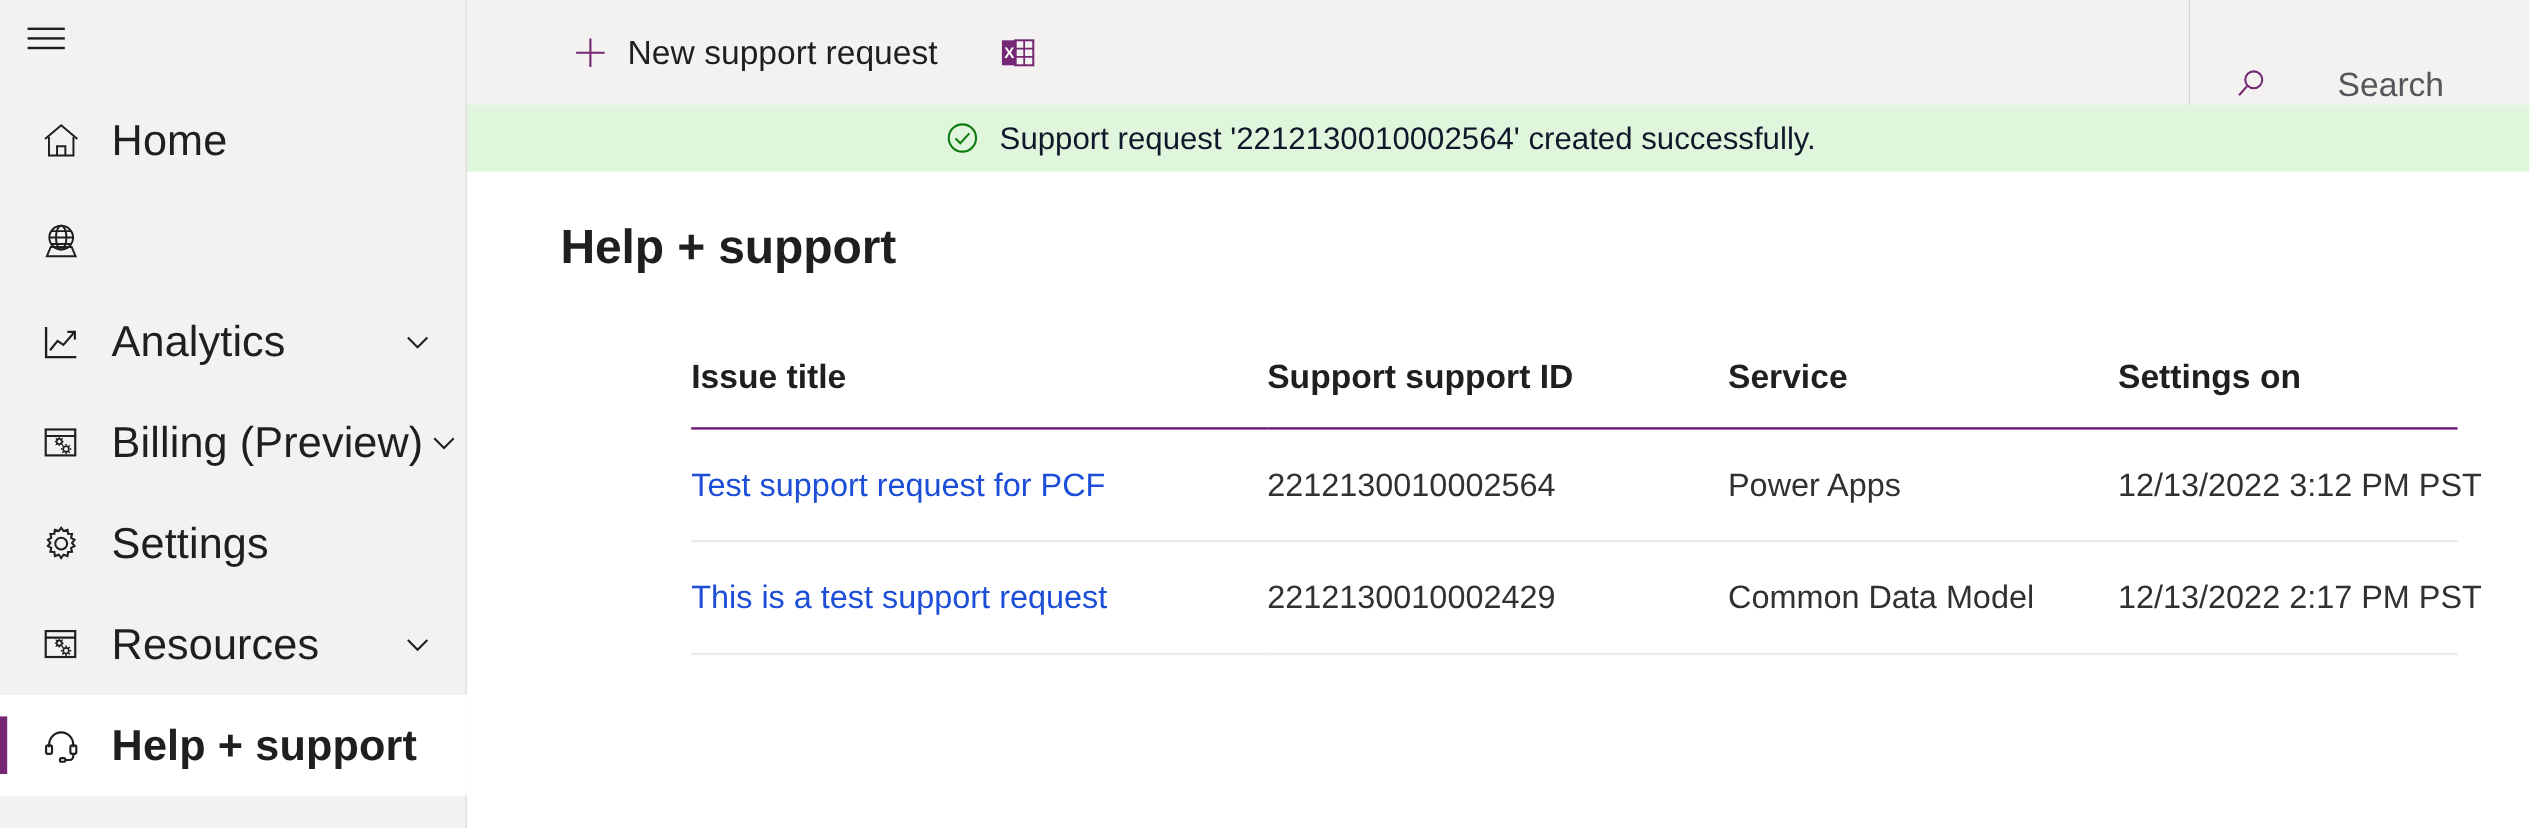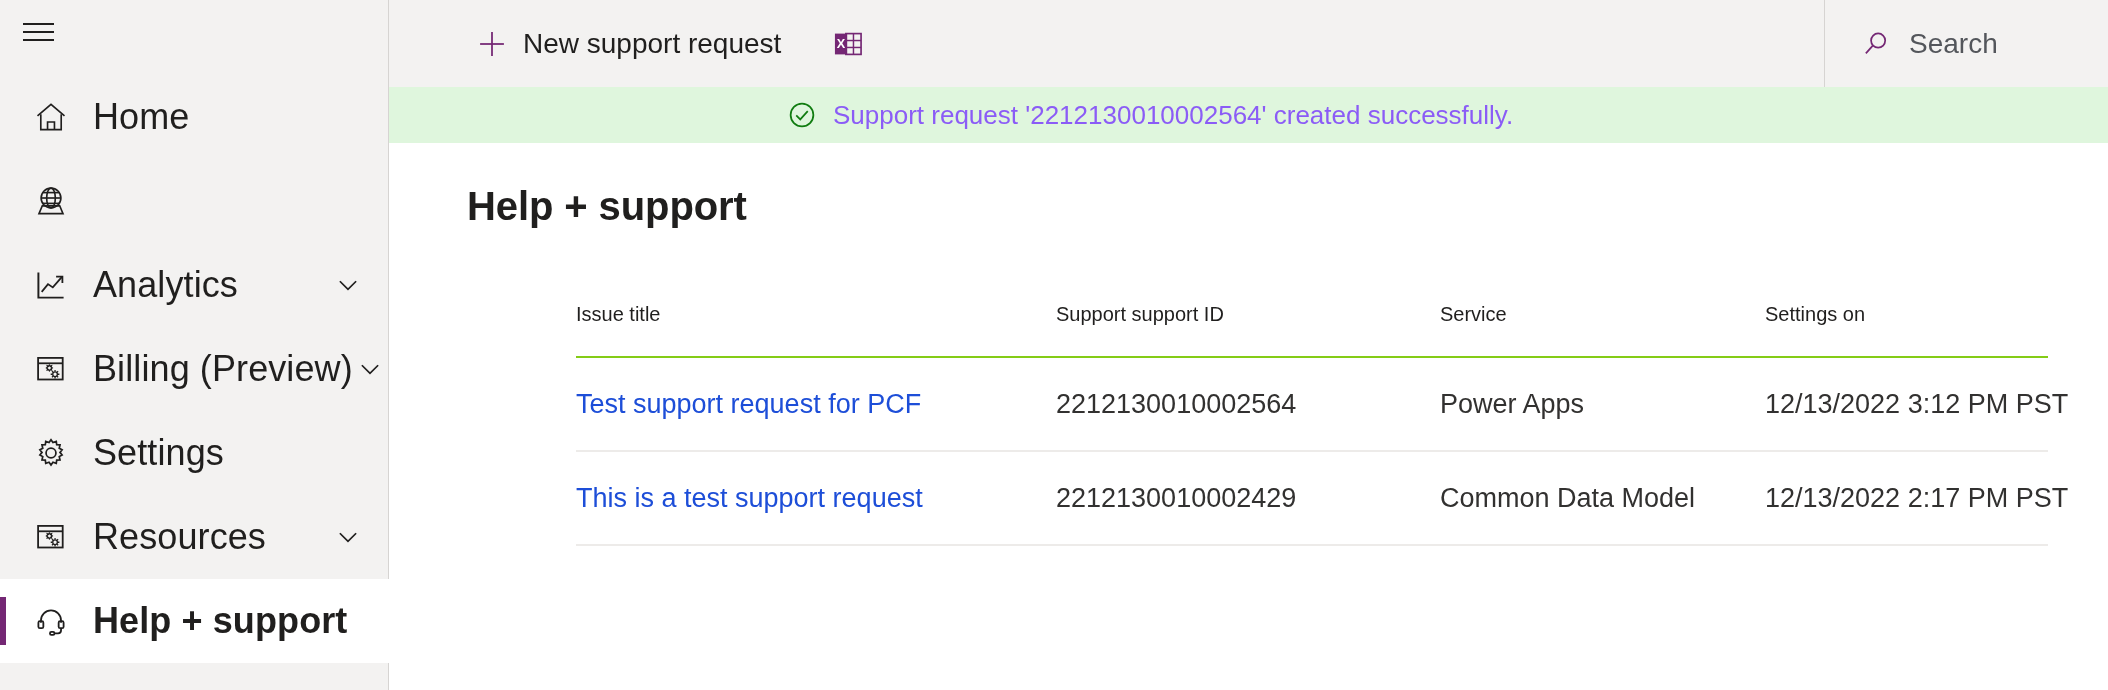--- a/index.html
+++ b/index.html
@@ -161,27 +161,28 @@
     margin-left: 14px;
     font-size: 28px;
     line-height: 32px;
     color: #201f1e;
     white-space: nowrap;
   }
 
   #search-zone {
     margin-left: auto;
     display: flex;
-    align-items: center;
+    align-items: flex-end;
     height: 87px;
     padding-left: 34px;
     padding-right: 26px;
     border-left: 1px solid #d6d4d2;
     cursor: text;
     min-width: 284px;
+    gap: 39px;
   }
   .search-icon-wrap {
     width: 34px;
     height: 34px;
     display: flex;
     align-items: center;
     justify-content: center;
     flex: 0 0 34px;
   }
   .search-placeholder {
@@ -205,21 +206,21 @@
     height: 30px;
     flex: 0 0 30px;
     display: flex;
     align-items: center;
     justify-content: center;
   }
   .msgbar-text {
     margin-left: 16px;
     font-size: 26px;
     line-height: 30px;
-    color: #8b5cf6;
+    color: #0f172a;
     white-space: nowrap;
   }
 
   
   #page-body {
     position: relative;
     background: #ffffff;
     height: calc(690px - 87px - 56px);
     padding-left: 78px;
   }
@@ -238,26 +239,26 @@
   #requests-table {
     margin-top: 68px;
     margin-left: 109px;
     margin-right: 0px;
     width: 1472px;
     border-collapse: collapse;
     table-layout: fixed;
   }
   #requests-table th {
     text-align: left;
-    font-size: 20px;
+    font-size: 28px;
     line-height: 32px;
     color: #201f1e;
-    font-weight: 400;
+    font-weight: 700;
     padding: 0 0 26px 0;
-    border-bottom: 2px solid #84cc16;
+    border-bottom: 2px solid #701a75;
     white-space: nowrap;
   }
   #requests-table td {
     font-size: 27px;
     line-height: 32px;
     color: #323130;
     padding: 30px 0 30px 0;
     border-bottom: 2px solid #edebe9;
     white-space: nowrap;
     vertical-align: middle;

